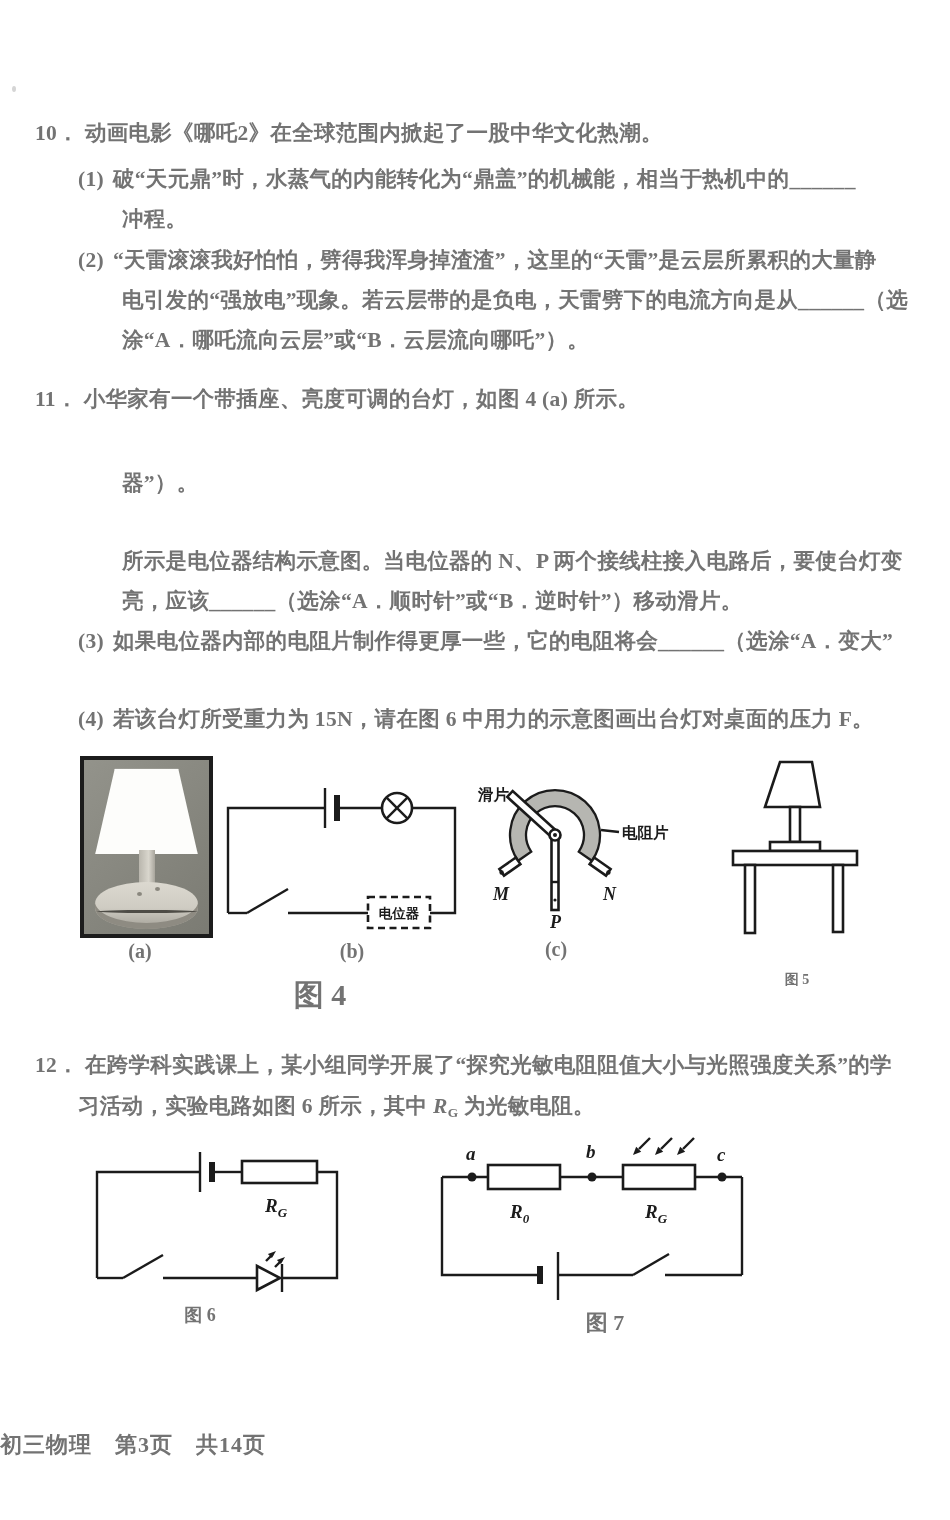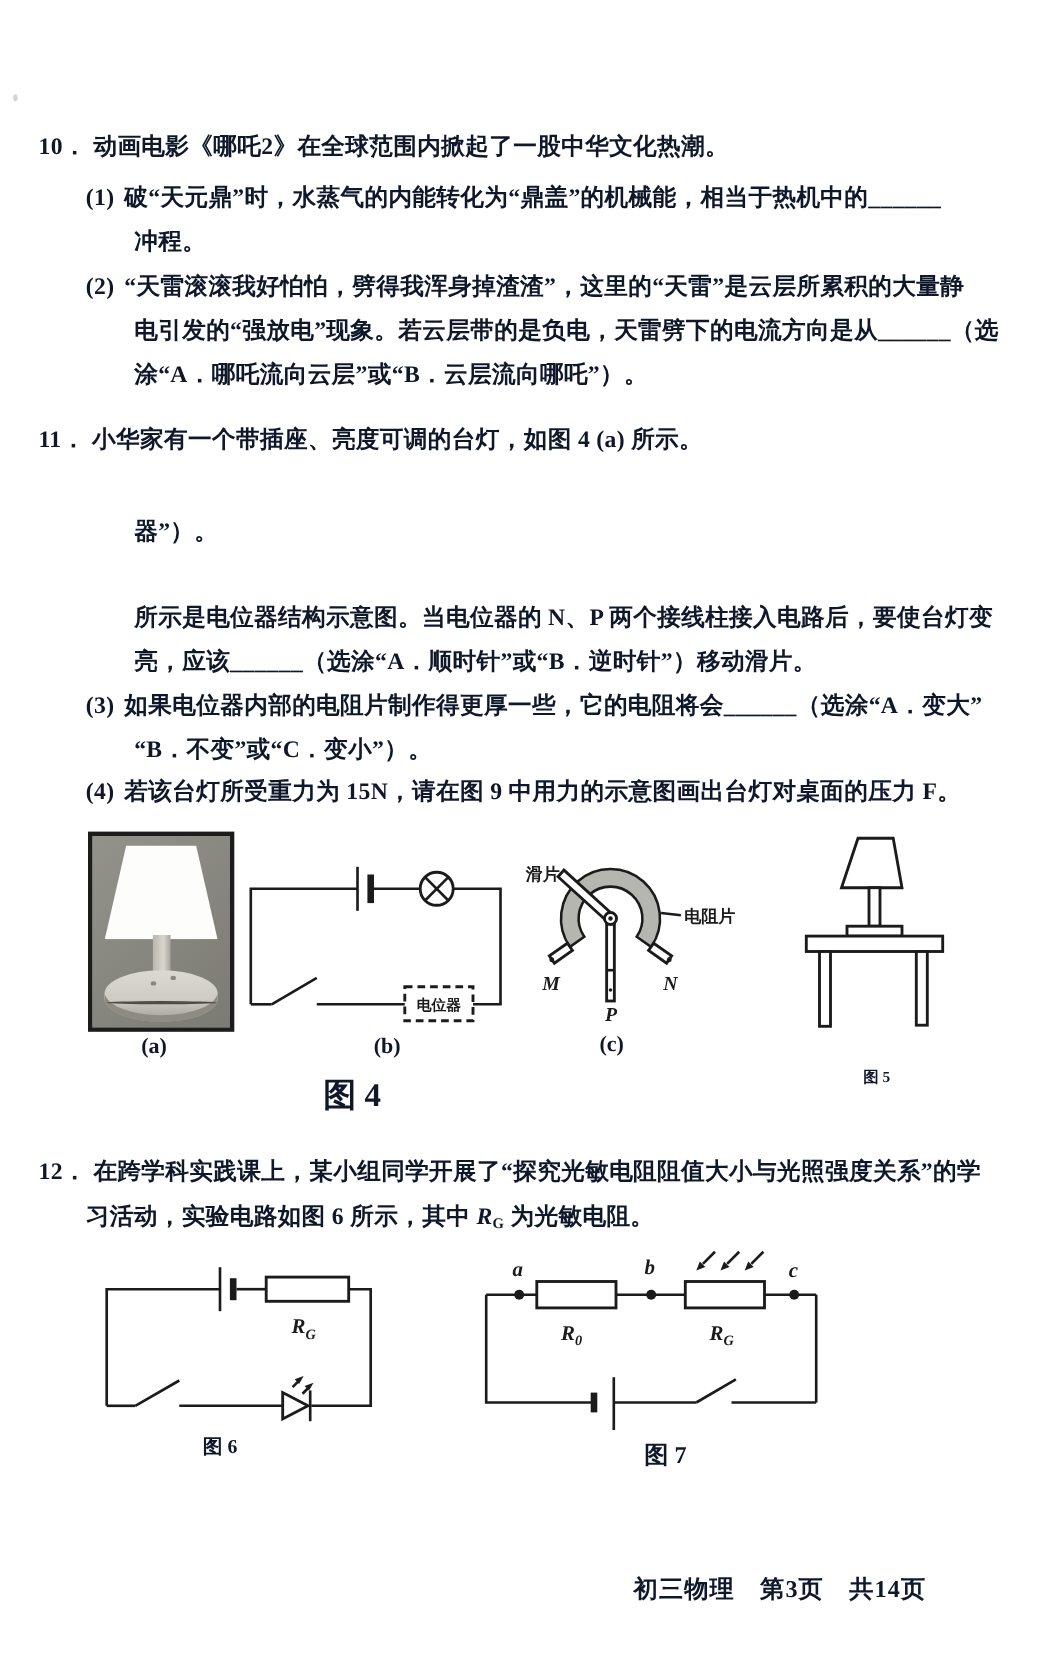--- a/index.html
+++ b/index.html
@@ -1,34 +1,34 @@
 <!DOCTYPE html>
 <html><head>
 <meta charset="utf-8">
 <style>
   html,body{margin:0;padding:0;background:#e8e8e8;}
   .page{
     position:relative;width:950px;height:1520px;background:#ffffff;
-    font-family:"Liberation Serif",serif;color:#0f172a;overflow:hidden;
+    font-family:"Liberation Serif",serif;color:#737373;overflow:hidden;
     margin:0 auto;
   }
   .line{
     position:absolute;font-size:21.5px;font-weight:700;line-height:27px;
     letter-spacing:.3px;white-space:nowrap;
   }
   .qnum{margin-right:6px;}
   .pnum{margin-right:9px;}
   .ivar{font-style:italic;}
   .sub{font-size:.62em;vertical-align:-.28em;}
   .cap{
     position:absolute;font-weight:700;font-size:20px;text-align:center;
     font-family:"Liberation Serif",serif;white-space:nowrap;
   }
   .footer{
-    position:absolute;left:0;top:1430px;width:842px;text-align:right;
+    position:absolute;left:0;top:1430px;width:842px;text-align:left;
     font-size:22px;font-weight:700;letter-spacing:1px;
   }
   svg{position:absolute;overflow:visible;}
   .wire{stroke:#1b1b1b;stroke-width:2.4;fill:none;}
   .thick{stroke:#1b1b1b;stroke-width:6;fill:none;}
   .boxf{fill:#ffffff;stroke:#1b1b1b;stroke-width:2.6;}
   .blk{fill:#1b1b1b;stroke:none;}
   .svgtxt{font-family:"Liberation Serif",serif;font-weight:700;font-style:italic;fill:#1b1b1b;}
   .svglbl{font-family:"Liberation Sans",sans-serif;font-weight:700;font-style:normal;fill:#1b1b1b;}
   
@@ -72,22 +72,21 @@
   <div class="line" style="left:122px;top:206px"><span>冲程。</span></div>
   <div class="line" style="left:78px;top:247px"><span class="pnum">(2)</span><span>“天雷滚滚我好怕怕，劈得我浑身掉渣渣”，这里的“天雷”是云层所累积的大量静</span></div>
   <div class="line" style="left:122px;top:327px"><span>涂“A．哪吒流向云层”或“B．云层流向哪吒”）。</span></div>
   <div class="line" style="left:122px;top:287px"><span>电引发的“强放电”现象。若云层带的是负电，天雷劈下的电流方向是从______（选</span></div>
 
   <div class="line" style="left:35px;top:386px"><span class="qnum">11．</span><span>小华家有一个带插座、亮度可调的台灯，如图 4 (a) 所示。</span></div>
   <div class="line" style="left:122px;top:470px"><span>器”）。</span></div>
   <div class="line" style="left:122px;top:548px"><span>所示是电位器结构示意图。当电位器的 N、P 两个接线柱接入电路后，要使台灯变</span></div>
   <div class="line" style="left:122px;top:588px"><span>亮，应该______（选涂“A．顺时针”或“B．逆时针”）移动滑片。</span></div>
   <div class="line" style="left:78px;top:628px"><span class="pnum">(3)</span><span>如果电位器内部的电阻片制作得更厚一些，它的电阻将会______（选涂“A．变大”</span></div>
-  <div class="line" style="left:122px;top:668px"><span>“B．不变”或“C．变小”）。</span></div>
-  <div class="line" style="left:78px;top:706px"><span class="pnum">(4)</span><span>若该台灯所受重力为 15N，请在图 9 中用力的示意图画出台灯对桌面的压力 F。</span></div>
+  <div class="line" style="left:78px;top:706px"><span class="pnum">(4)</span><span>若该台灯所受重力为 15N，请在图 6 中用力的示意图画出台灯对桌面的压力 F。</span></div>
 
   <div class="photo">
     <div class="shade"></div>
     <div class="stem"></div>
     <div class="base"></div>
     <div class="seam"></div>
     <div class="dot1"></div>
     <div class="dot2"></div>
   </div>
 

